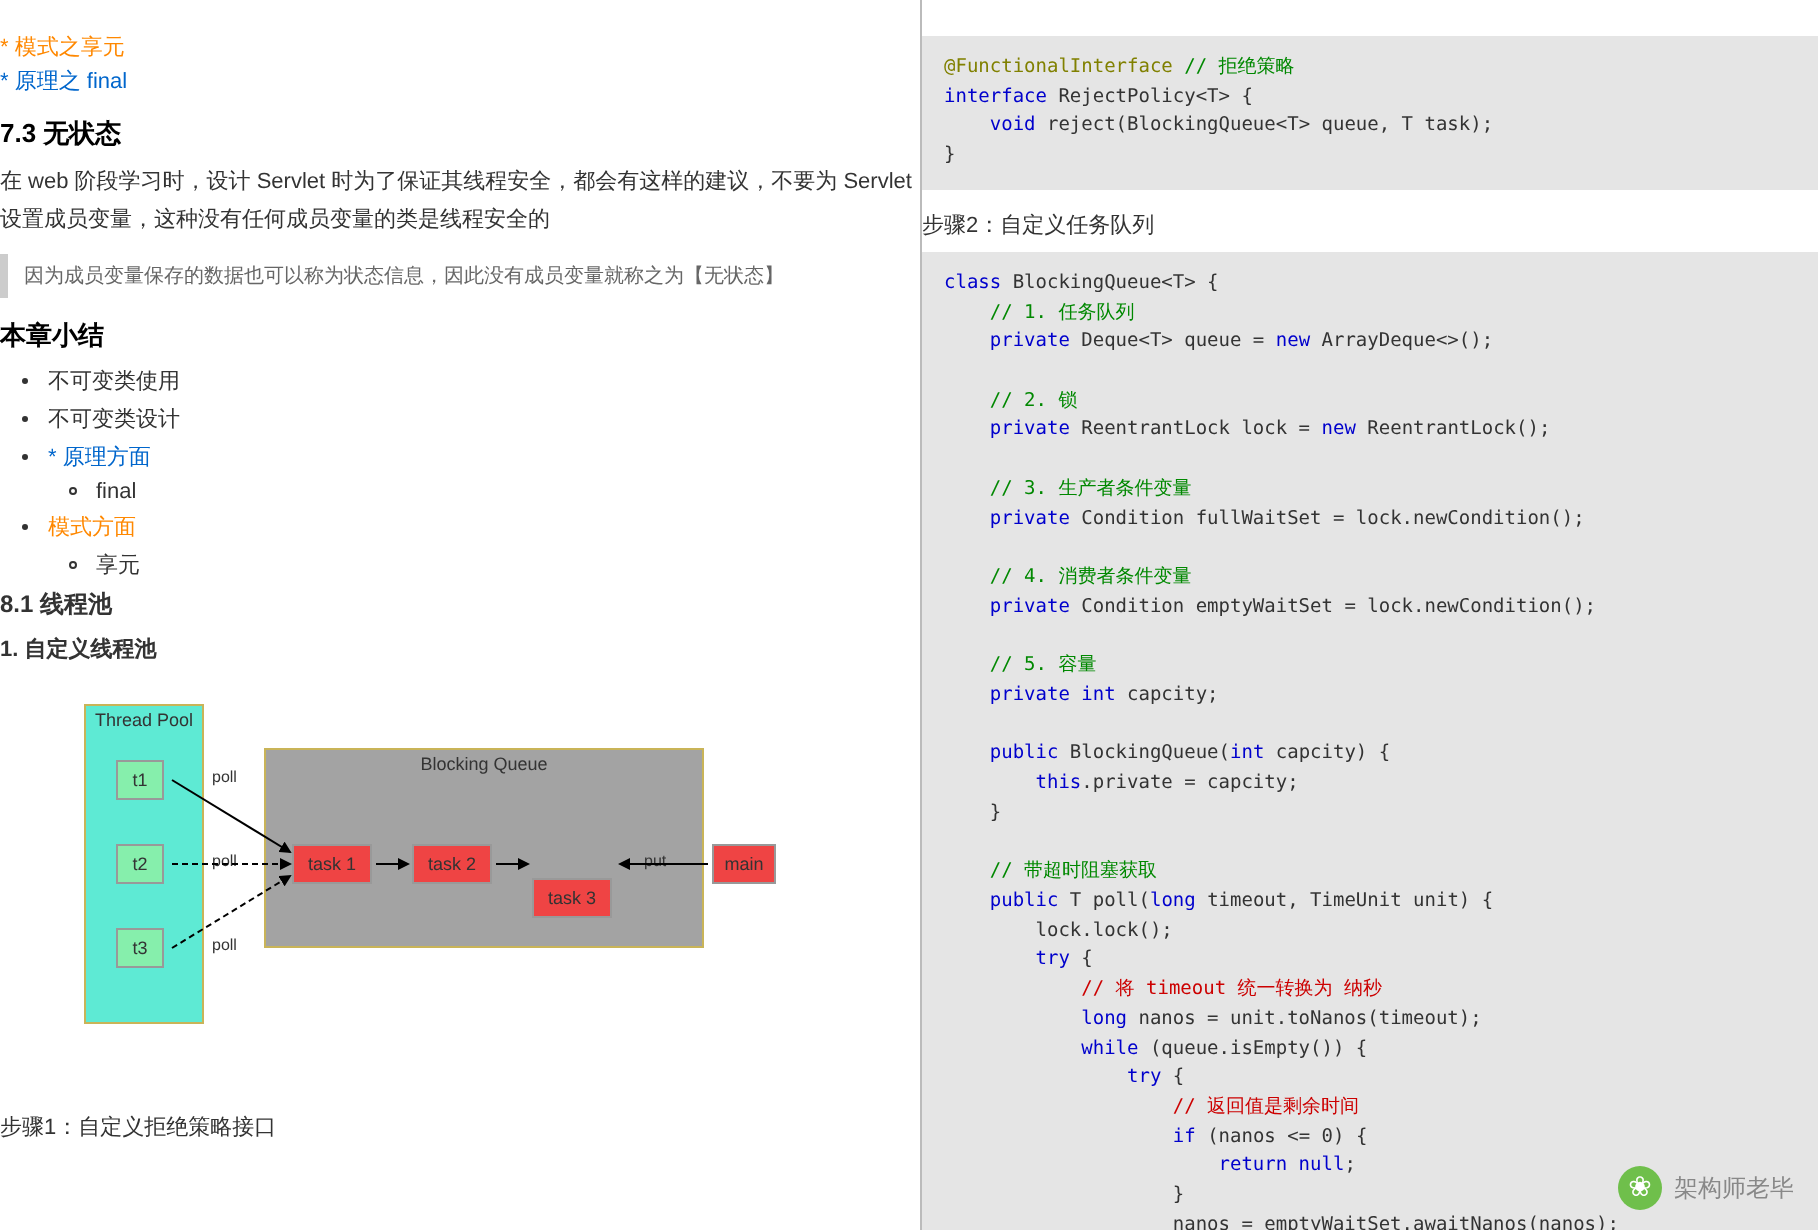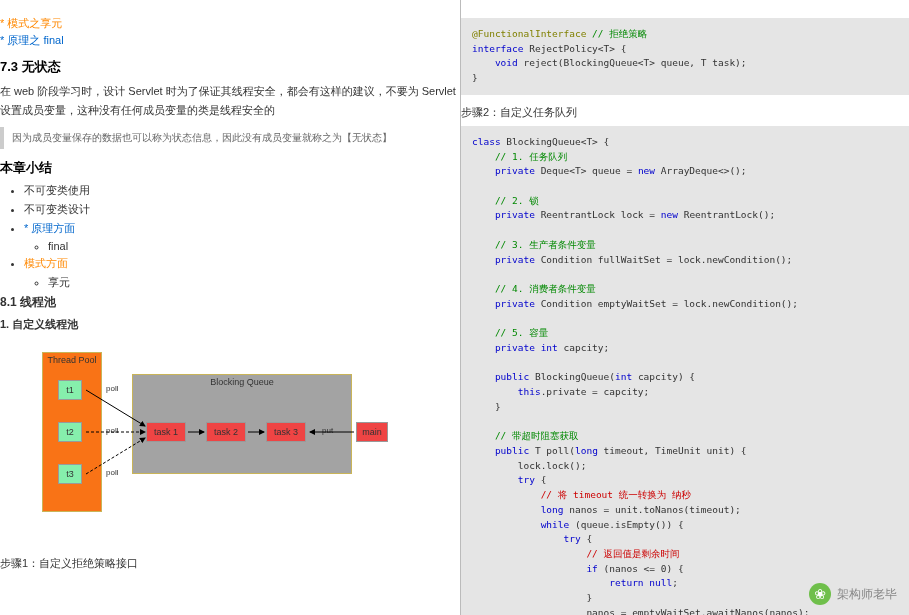--- a/index.html
+++ b/index.html
@@ -40,21 +40,21 @@
     position: relative;
     width: 400px;
     height: 200px;
     margin: 14px 0 10px 0;
   }
   .pool {
     position: absolute;
     left: 42px; top: 6px;
     width: 60px; height: 160px;
     border: 1px solid #c9b458;
-    background: #f97316;
+    background: #5eead4;
     font-size: 9px;
     text-align: center;
     padding-top: 2px;
   }
   .tbox {
     position: absolute;
     width: 24px; height: 20px;
     border: 1px solid #999;
     background: #86efac;
     font-size: 9px;
@@ -146,21 +146,21 @@
 
   <div class="diagram">
     <div class="pool">Thread Pool</div>
     <div class="tbox" style="left:58px;top:34px">t1</div>
     <div class="tbox" style="left:58px;top:76px">t2</div>
     <div class="tbox" style="left:58px;top:118px">t3</div>
 
     <div class="bq">Blocking Queue</div>
     <div class="taskbox" style="left:146px;top:76px">task 1</div>
     <div class="taskbox" style="left:206px;top:76px">task 2</div>
-    <div class="taskbox" style="left:266px;top:76px">task 3</div>
+    <div class="taskbox" style="left:266px;top:93px">task 3</div>
     <div class="taskbox" style="left:356px;top:76px;width:32px">main</div>
 
     <span class="lab" style="left:106px;top:38px">poll</span>
     <span class="lab" style="left:106px;top:80px">poll</span>
     <span class="lab" style="left:106px;top:122px">poll</span>
     <span class="lab" style="left:322px;top:80px">put</span>
 
     <svg class="arrows" width="400" height="200">
       <defs>
         <marker id="ah" markerWidth="6" markerHeight="6" refX="5" refY="3" orient="auto">

